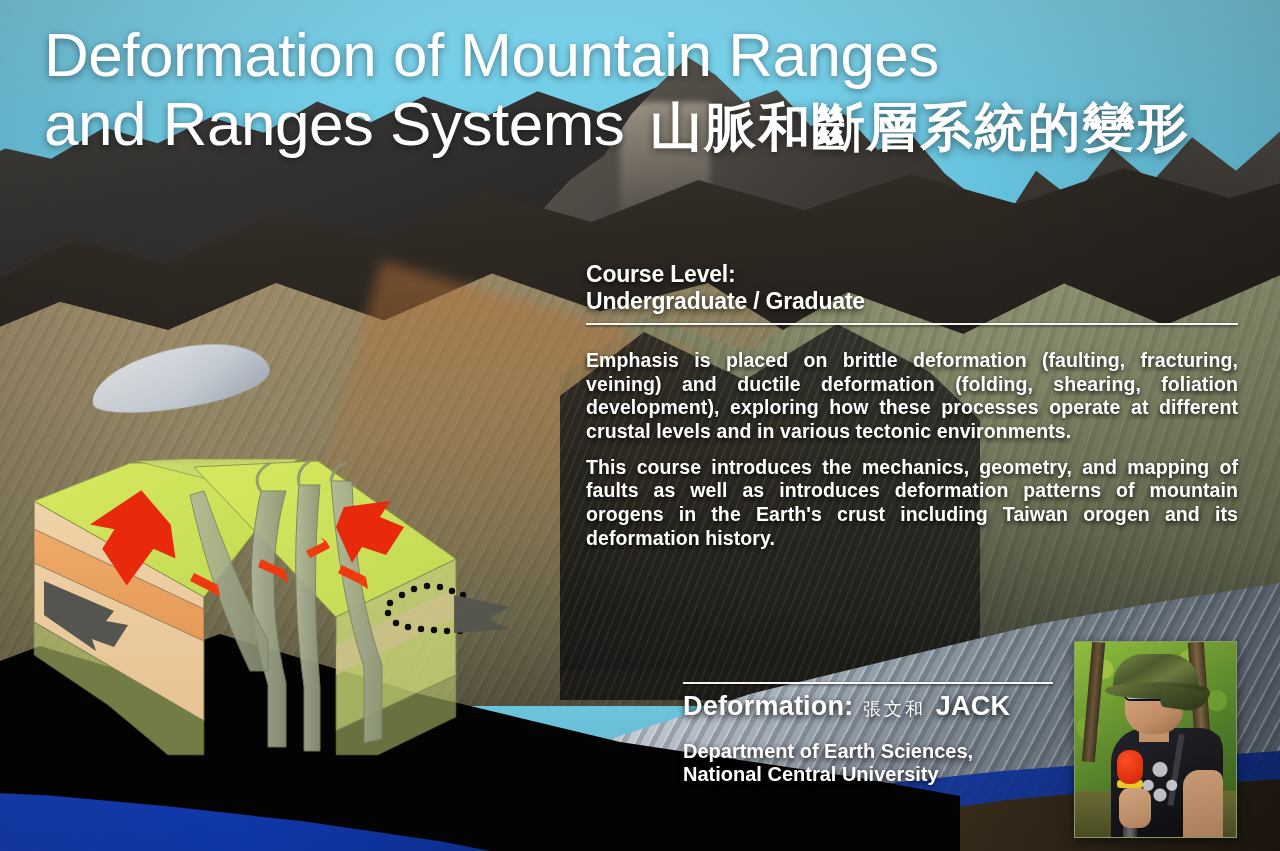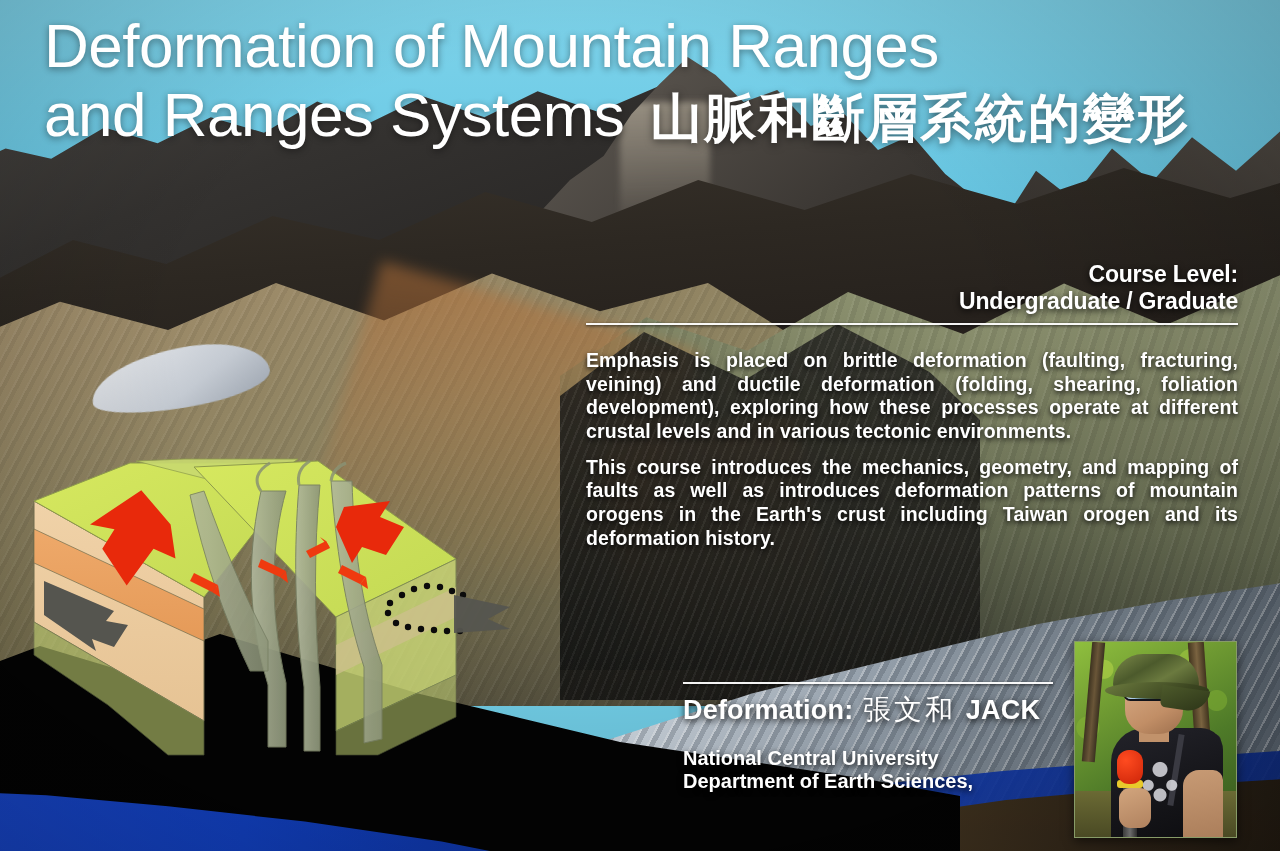--- a/index.html
+++ b/index.html
@@ -122,53 +122,53 @@
   .blue-band{position:absolute;left:-60px;top:782px;width:760px;height:110px;
     background:linear-gradient(95deg,#1a4ad4 0%,#1243c9 40%,#0d34a4 80%,#0a2a85 100%);
     clip-path:polygon(0% 8%, 14% 12%, 30% 22%, 48% 36%, 66% 54%, 82% 76%,
       92% 96%, 0% 100%);}
 
   
   .vignette{position:absolute;inset:0;pointer-events:none;
     background:radial-gradient(ellipse at 45% 40%,rgba(0,0,0,0) 40%,rgba(0,0,0,.30) 100%);}
 
   
-  .title-wrap{position:absolute;left:44px;top:14px;width:1220px;z-index:8;}
+  .title-wrap{position:absolute;left:44px;top:23px;width:1220px;z-index:8;}
   .title-line{
     color:#fff;font-size:62px;line-height:1.02;font-weight:400;
     letter-spacing:-0.5px;white-space:nowrap;
     text-shadow:0 2px 7px rgba(0,0,0,.42);
   }
   .title-line.l2{margin-top:6px;}
   .title-cn{font-size:52px;font-family:"DejaVu Sans","Liberation Serif",serif;
     font-weight:700;letter-spacing:2px;margin-left:26px;
     text-shadow:0 2px 8px rgba(0,0,0,.55);}
 
   
   .info{position:absolute;left:586px;top:262px;width:652px;z-index:9;}
-  .level{text-align:right;color:#fff;font-weight:700;
+  .level{color:#fff;font-weight:700;
     text-shadow:0 2px 6px rgba(0,0,0,.85);}
   .level .l1{font-size:23px;line-height:1.12;letter-spacing:-.2px;}
   .level .l2{font-size:23px;line-height:1.14;letter-spacing:-.2px;}
   .rule{height:2px;background:rgba(255,255,255,.95);margin-top:9px;
     box-shadow:0 1px 3px rgba(0,0,0,.7);}
   .para{color:#fff;font-size:19.5px;line-height:1.215;font-weight:700;
     text-align:justify;text-shadow:0 2px 5px rgba(0,0,0,.9);
     letter-spacing:.1px;}
   .para.p1{margin-top:12px;}
   .para.p2{margin-top:24px;}
 
   
   .instructor{position:absolute;left:683px;top:682px;width:370px;z-index:9;}
   .instructor .rule2{height:2px;background:rgba(255,255,255,.95);
     box-shadow:0 1px 3px rgba(0,0,0,.7);}
   .inst-name{margin-top:7px;color:#fff;font-size:27px;font-weight:700;
     letter-spacing:.2px;white-space:nowrap;text-shadow:0 2px 6px rgba(0,0,0,.9);}
   .inst-name .cn{font-family:"DejaVu Sans","Liberation Serif",serif;
-    font-weight:400;font-size:28px;letter-spacing:3px;padding:0 2px;}
+    font-weight:400;font-size:18px;letter-spacing:3px;padding:0 2px;}
   .dept{margin-top:18px;color:#fff;font-size:20px;font-weight:700;
     line-height:1.16;text-shadow:0 2px 6px rgba(0,0,0,.95);}
 
   
   .photo{position:absolute;left:1074px;top:641px;width:163px;height:197px;
     z-index:10;overflow:hidden;border:1px solid rgba(255,255,255,.25);
     background:#5f7a36;box-shadow:0 3px 10px rgba(0,0,0,.55);}
   .ph-bg{position:absolute;inset:0;
     background:linear-gradient(150deg,#8fbf3e 0%,#6f9a32 30%,#4e7a28 60%,#36561d 100%);}
   .ph-leaves{position:absolute;inset:0;opacity:.55;
@@ -284,22 +284,22 @@
   </div>
 
   <div class="instructor">
     <div class="rule2"></div>
     <div class="inst-name">
       <span>Deformation:</span>
       <span class="cn">張文和</span>
       <span>JACK</span>
     </div>
     <div class="dept">
+      <div>Department of Earth Sciences,</div>
       <div>National Central University</div>
-      <div>Department of Earth Sciences,</div>
     </div>
   </div>
 
   <div class="photo">
     <div class="ph-bg"></div>
     <div class="ph-leaves"></div>
     <div class="ph-trunk"></div>
     <div class="ph-trunk2"></div>
     <div class="ph-ground"></div>
     <div class="ph-pack"></div>

